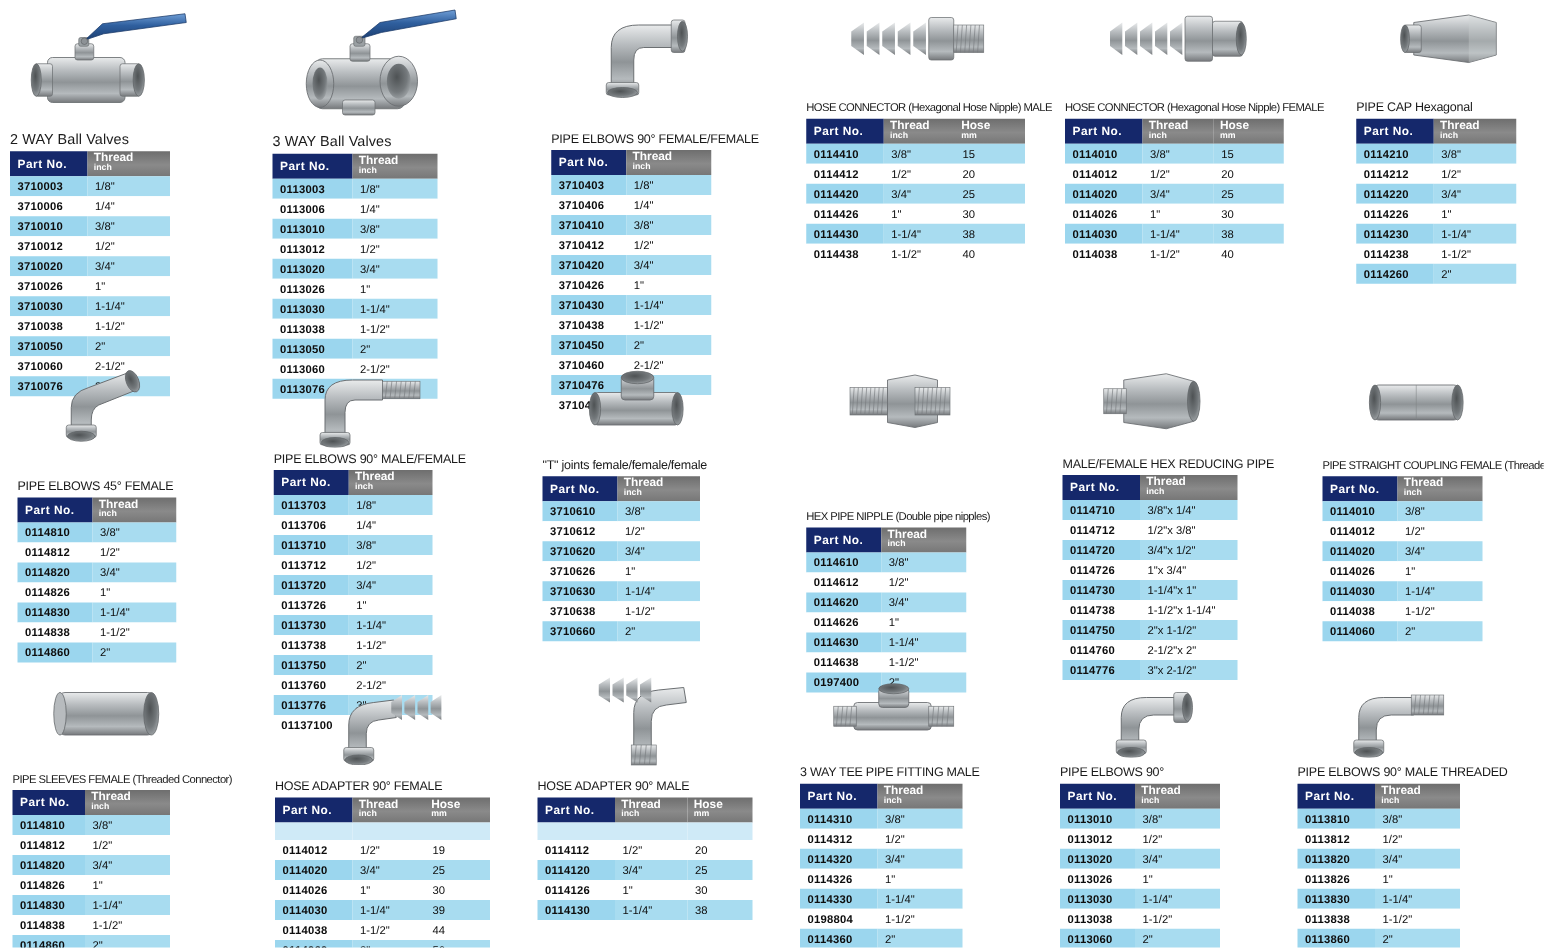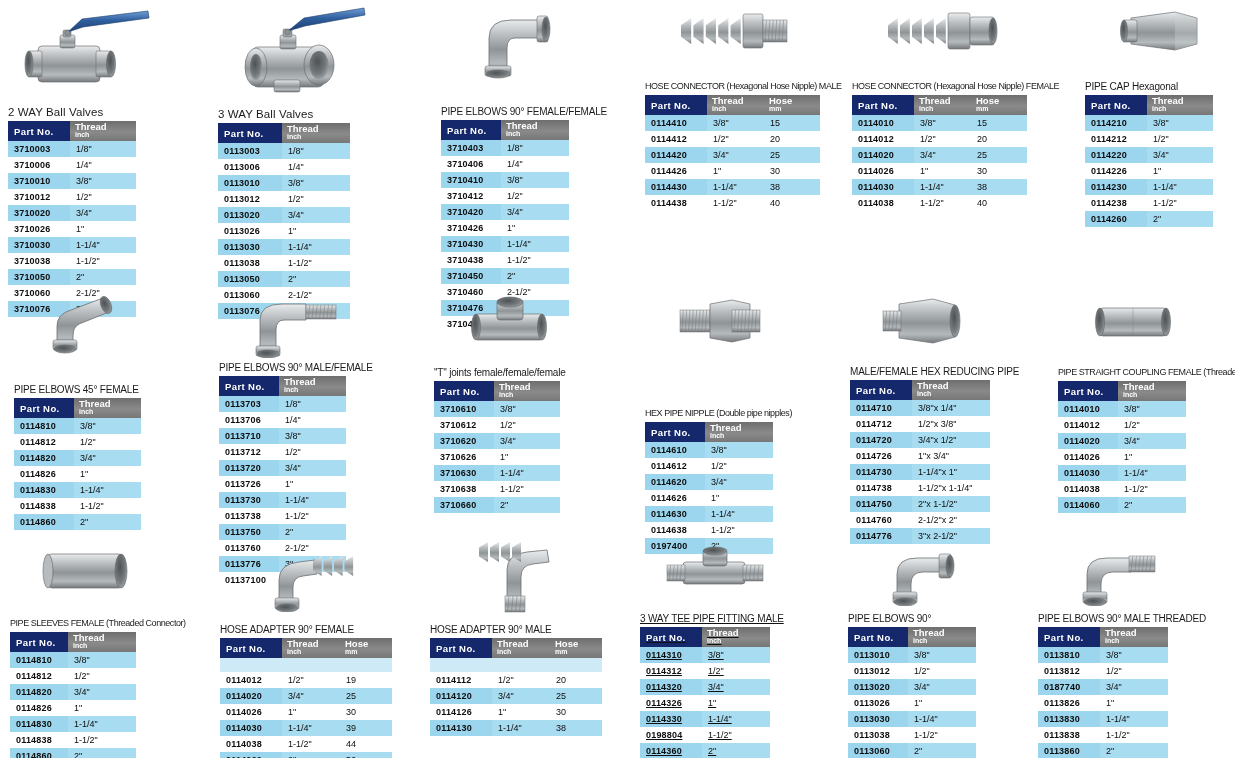--- a/index.html
+++ b/index.html
@@ -1439,21 +1439,21 @@
           <line x1="14.8" y1="19" x2="13.3" y2="35" stroke="#787c7f" stroke-width=".7" opacity=".75"></line>
           <line x1="18.4" y1="19" x2="16.9" y2="35" stroke="#787c7f" stroke-width=".7" opacity=".75"></line>
     <rect x="80" y="19" width="20" height="16" fill="url(#mg)" stroke="#6b6f72" stroke-width=".5"></rect>
           <line x1="84" y1="19" x2="82.5" y2="35" stroke="#787c7f" stroke-width=".7" opacity=".75"></line>
           <line x1="88" y1="19" x2="86.5" y2="35" stroke="#787c7f" stroke-width=".7" opacity=".75"></line>
           <line x1="92" y1="19" x2="90.5" y2="35" stroke="#787c7f" stroke-width=".7" opacity=".75"></line>
           <line x1="96" y1="19" x2="94.5" y2="35" stroke="#787c7f" stroke-width=".7" opacity=".75"></line>
         </svg>
       </div>
     </div>
-    <div class="cell" style="left: 640px; top: 612px; text-decoration: underline;">
+    <div class="cell" style="left: 640px; top: 612px;">
       <div class="ptitle small">3 WAY TEE PIPE FITTING MALE</div>
       <table class="spec" style="width: 130px;">
         <colgroup>
           <col style="width:62px">
           <col style="width:68px">
         </colgroup>
         <thead>
           <tr>
     <th>Part No.</th>
     <th class="grey">Thread<span class="u">inch</span></th>
@@ -1629,21 +1629,21 @@
         <tbody>
           <tr class="alt">
       <td class="pn">0113810</td>
       <td>3/8"</td>
           </tr>
           <tr class="plain">
       <td class="pn">0113812</td>
       <td>1/2"</td>
           </tr>
           <tr class="alt">
-      <td class="pn">0187740</td>
+      <td class="pn">0113820</td>
       <td>3/4"</td>
           </tr>
           <tr class="plain">
       <td class="pn">0113826</td>
       <td>1"</td>
           </tr>
           <tr class="alt">
       <td class="pn">0113830</td>
       <td>1-1/4"</td>
           </tr>

